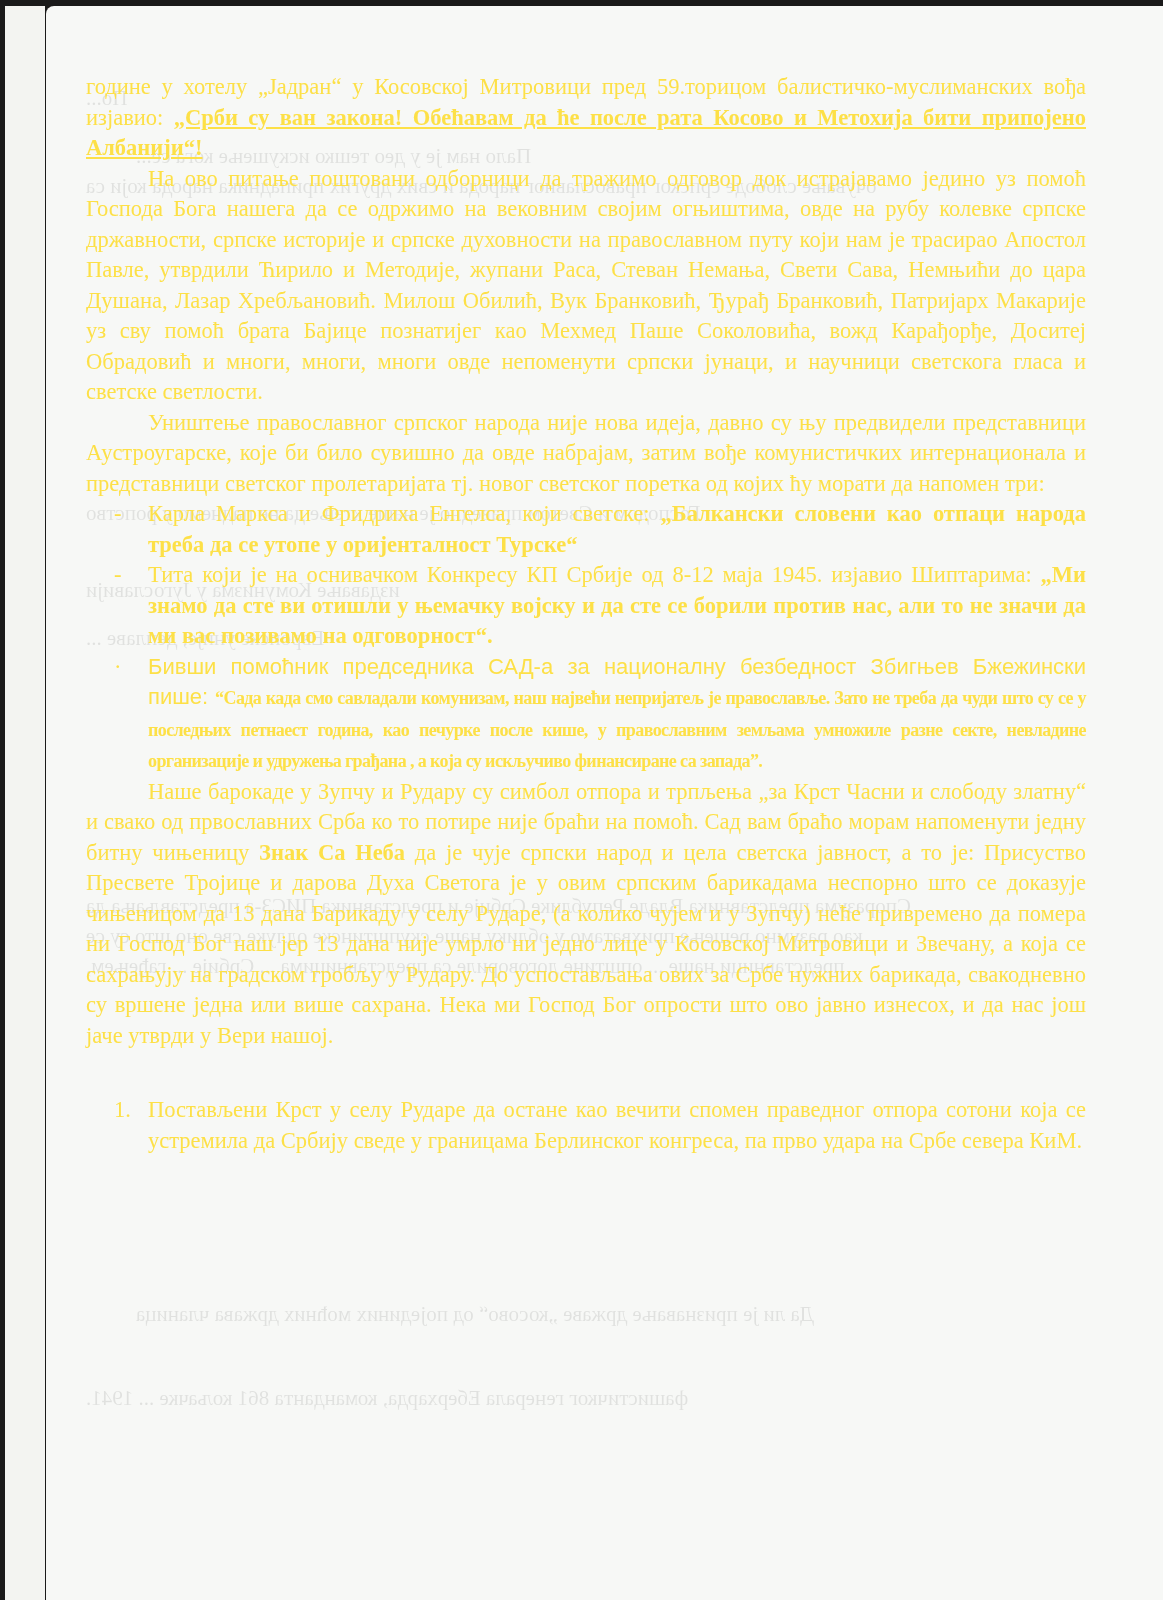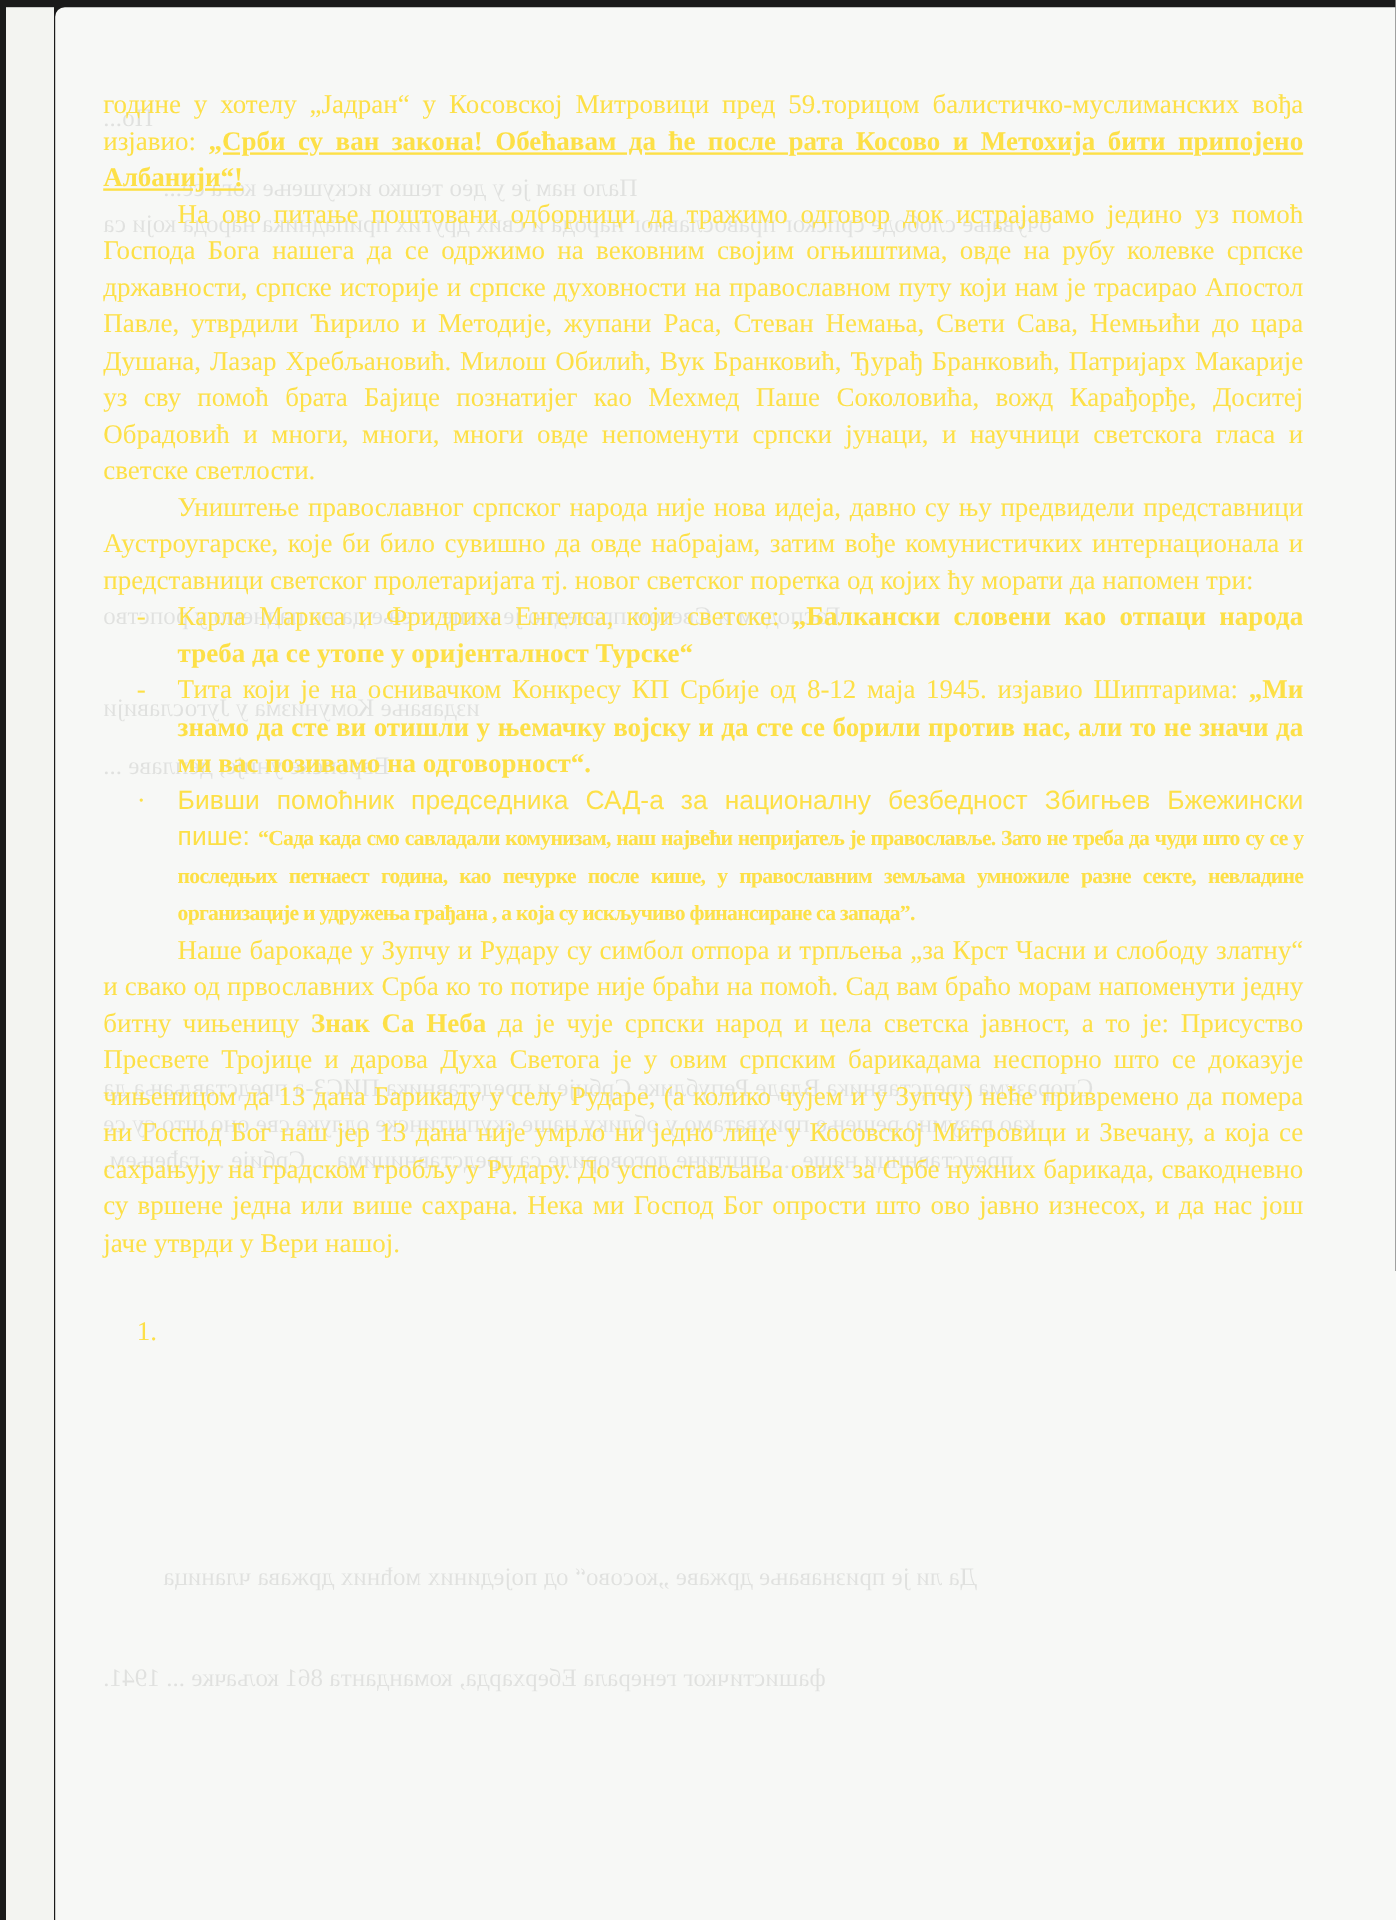--- a/index.html
+++ b/index.html
@@ -91,16 +91,17 @@
   </ul>
 
   <p class="indent" style="">
     <span>Наше барокаде у Зупчу и Рудару су симбол отпора и трпљења „за Крст Часни и слободу златну“ и свако од првославних Срба ко то потире није браћи на помоћ. Сад вам браћо морам напоменути једну битну чињеницу </span><span class="b">Знак Са Неба</span><span> да је чује српски народ и цела светска јавност, а то је: Присуство Пресвете Тројице и дарова Духа Светога је у овим српским барикадама неспорно што се доказује чињеницом да 13 дана Барикаду у селу Рударе, (а колико чујем и у Зупчу) неће привремено да помера ни Господ Бог наш јер 13 дана није умрло ни једно лице у Косовској Митровици и Звечану, а која се сахрањују на градском гробљу у Рудару. До успостављања ових за Србе нужних барикада, свакодневно су вршене једна или више сахрана. Нека ми Господ Бог опрости што ово јавно изнесох, и  да нас још јаче утврди у Вери нашој.</span>
   </p>
 
 
   <ol class="num" style="margin-top:44px;">
     <li>
       <span class="num-mark">1.</span>
+      <span>Постављени Крст у селу Рударе да остане као вечити спомен праведног отпора сотони која се устремила да Србију сведе у границама Берлинског конгреса, па прво удара на Србе севера КиМ.</span>
     </li>
   </ol>
 
 </div>
 
 </body></html>

